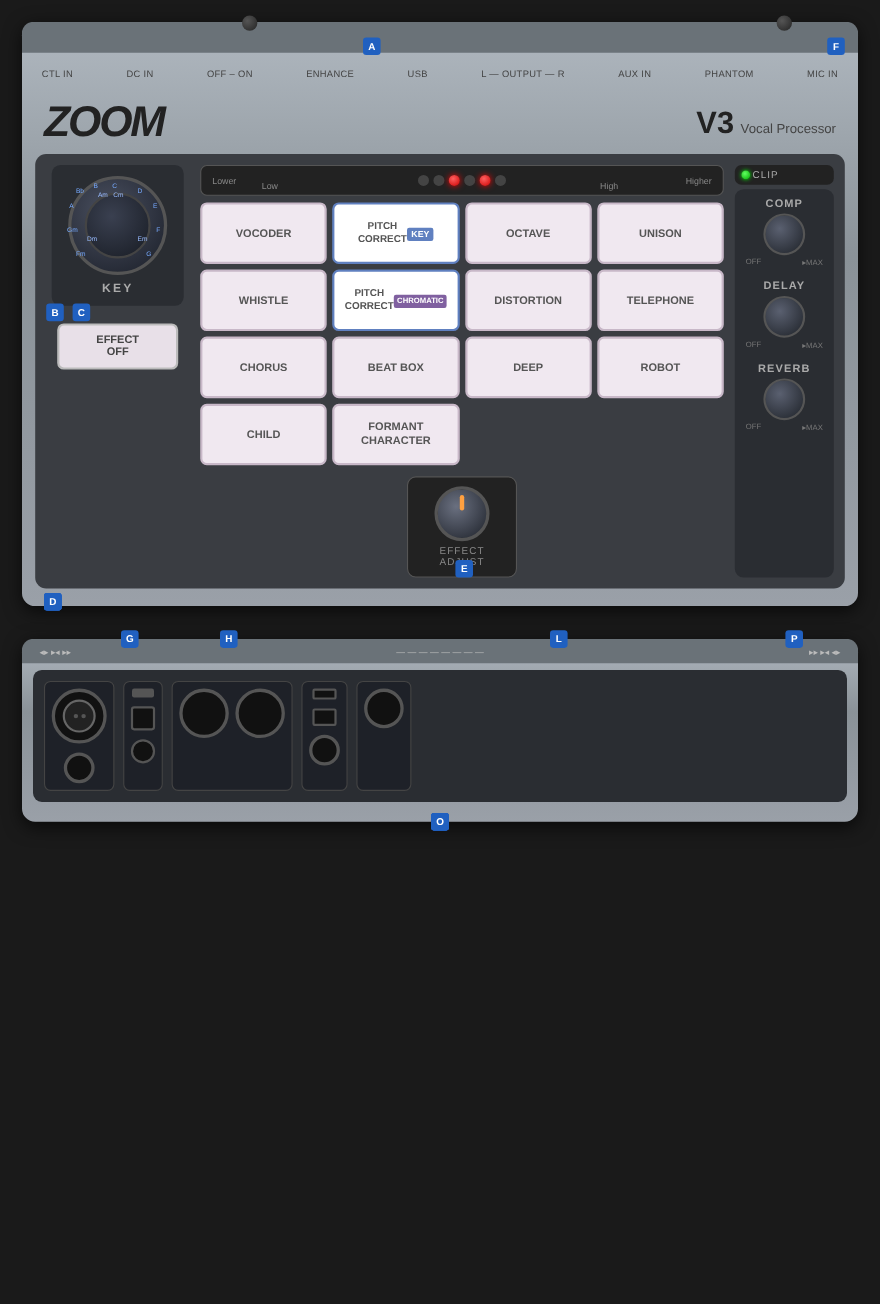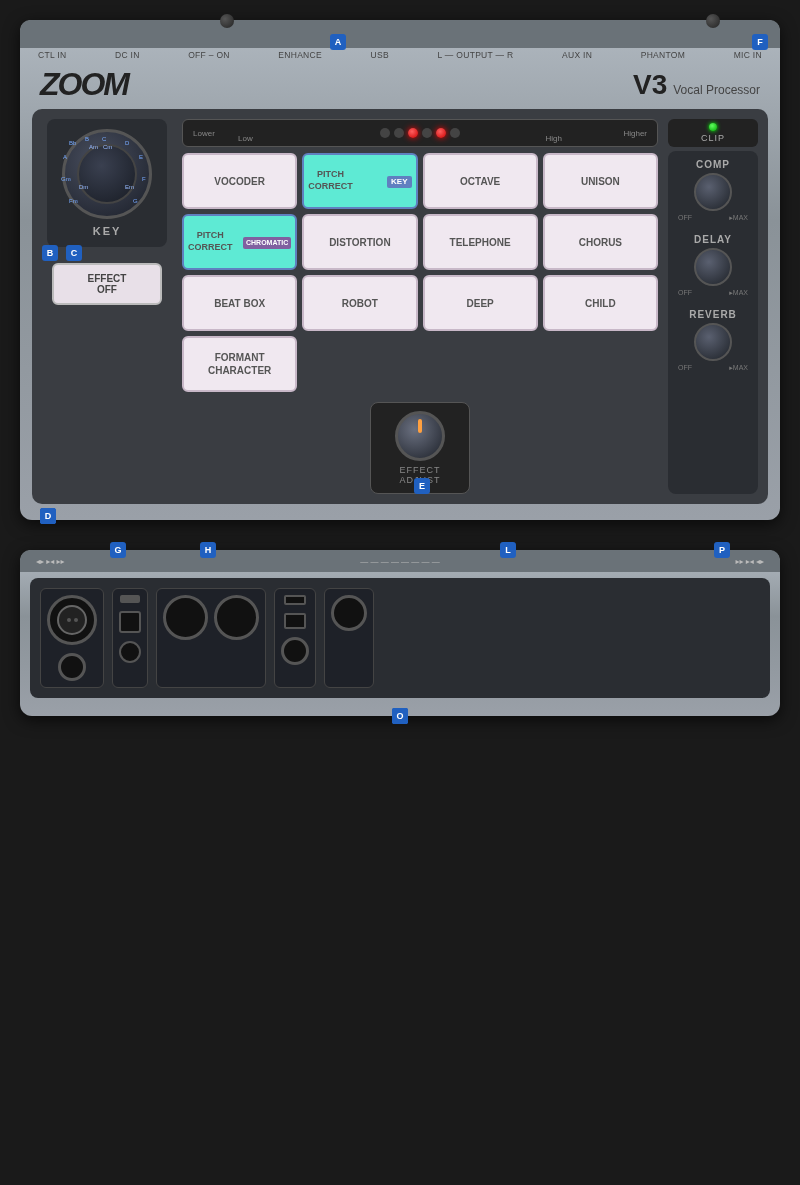--- a/index.html
+++ b/index.html
@@ -44,35 +44,35 @@
       position: absolute;
       top: -6px;
     }
     .knob-top.left { left: 200px; }
     .knob-top.right { right: 60px; }
 
     
     .label-row {
       display: flex;
       justify-content: space-between;
-      padding: 2px 18px;
+      padding: 14px 18px;
       font-size: 8.5px;
       color: #444;
       letter-spacing: 0.3px;
     }
 
     
     .brand-row {
       display: flex;
       justify-content: space-between;
       align-items: center;
       padding: 4px 20px 6px;
     }
     .brand-zoom {
-      font-size: 32px;
+      font-size: 39px;
       font-weight: 900;
       color: #222;
       letter-spacing: -2px;
       font-style: italic;
     }
     .brand-right {
       display: flex;
       align-items: baseline;
       gap: 6px;
     }
@@ -230,23 +230,22 @@
     .effect-btn.normal {
       background: #f0e8f0;
       border: 2px solid #c8b8c8;
     }
     .effect-btn.active {
       background: #f06080;
       color: #fff;
       border: 2px solid #d04060;
     }
     .effect-btn.special {
-      background: #5eead4;
+      background: #ffffff;
       border: 2px solid #6080c0;
-      justify-content: space-between;
     }
     .special-label-main {
       font-size: 9px;
       font-weight: bold;
       color: #555;
       display: block;
     }
     .special-label-key {
       background: #6080c0;
       color: #fff;
@@ -308,21 +307,21 @@
       width: 90px;
       display: flex;
       flex-direction: column;
       gap: 4px;
     }
     .clip-area {
       background: #222;
       border-radius: 6px;
       padding: 4px 6px;
       display: flex;
-      flex-direction: column;
+      flex-direction: row;
       align-items: center;
       gap: 2px;
     }
     .clip-label {
       font-size: 9px;
       color: #aaa;
       letter-spacing: 1px;
     }
     .clip-led {
       width: 8px; height: 8px;
@@ -541,43 +540,46 @@
           <span class="special-label-main">PITCH<br>CORRECT</span>
           <span class="special-label-key">KEY</span>
         </div>
 
         <div class="effect-btn normal">
           <span>OCTAVE</span>
         </div>
         <div class="effect-btn normal">
           <span>UNISON</span>
         </div>
+        <div class="effect-btn normal">
+          <span>WHISTLE</span>
+        </div>
         <div class="effect-btn special">
           <span class="special-label-main">PITCH<br>CORRECT</span>
           <span class="special-label-chrom">CHROMATIC</span>
         </div>
 
         <div class="effect-btn normal">
           <span>DISTORTION</span>
         </div>
         <div class="effect-btn normal">
           <span>TELEPHONE</span>
         </div>
         <div class="effect-btn normal">
           <span>CHORUS</span>
         </div>
         <div class="effect-btn normal">
           <span>BEAT BOX</span>
         </div>
 
         <div class="effect-btn normal">
+          <span>DEEP</span>
+        </div>
+        <div class="effect-btn normal">
           <span>ROBOT</span>
-        </div>
-        <div class="effect-btn normal">
-          <span>DEEP</span>
         </div>
         <div class="effect-btn normal">
           <span>CHILD</span>
         </div>
         <div class="effect-btn normal">
           <span>FORMANT<br>CHARACTER</span>
         </div>
       </div>
 
       <div style="display:flex; justify-content:center; margin-top:4px;">

